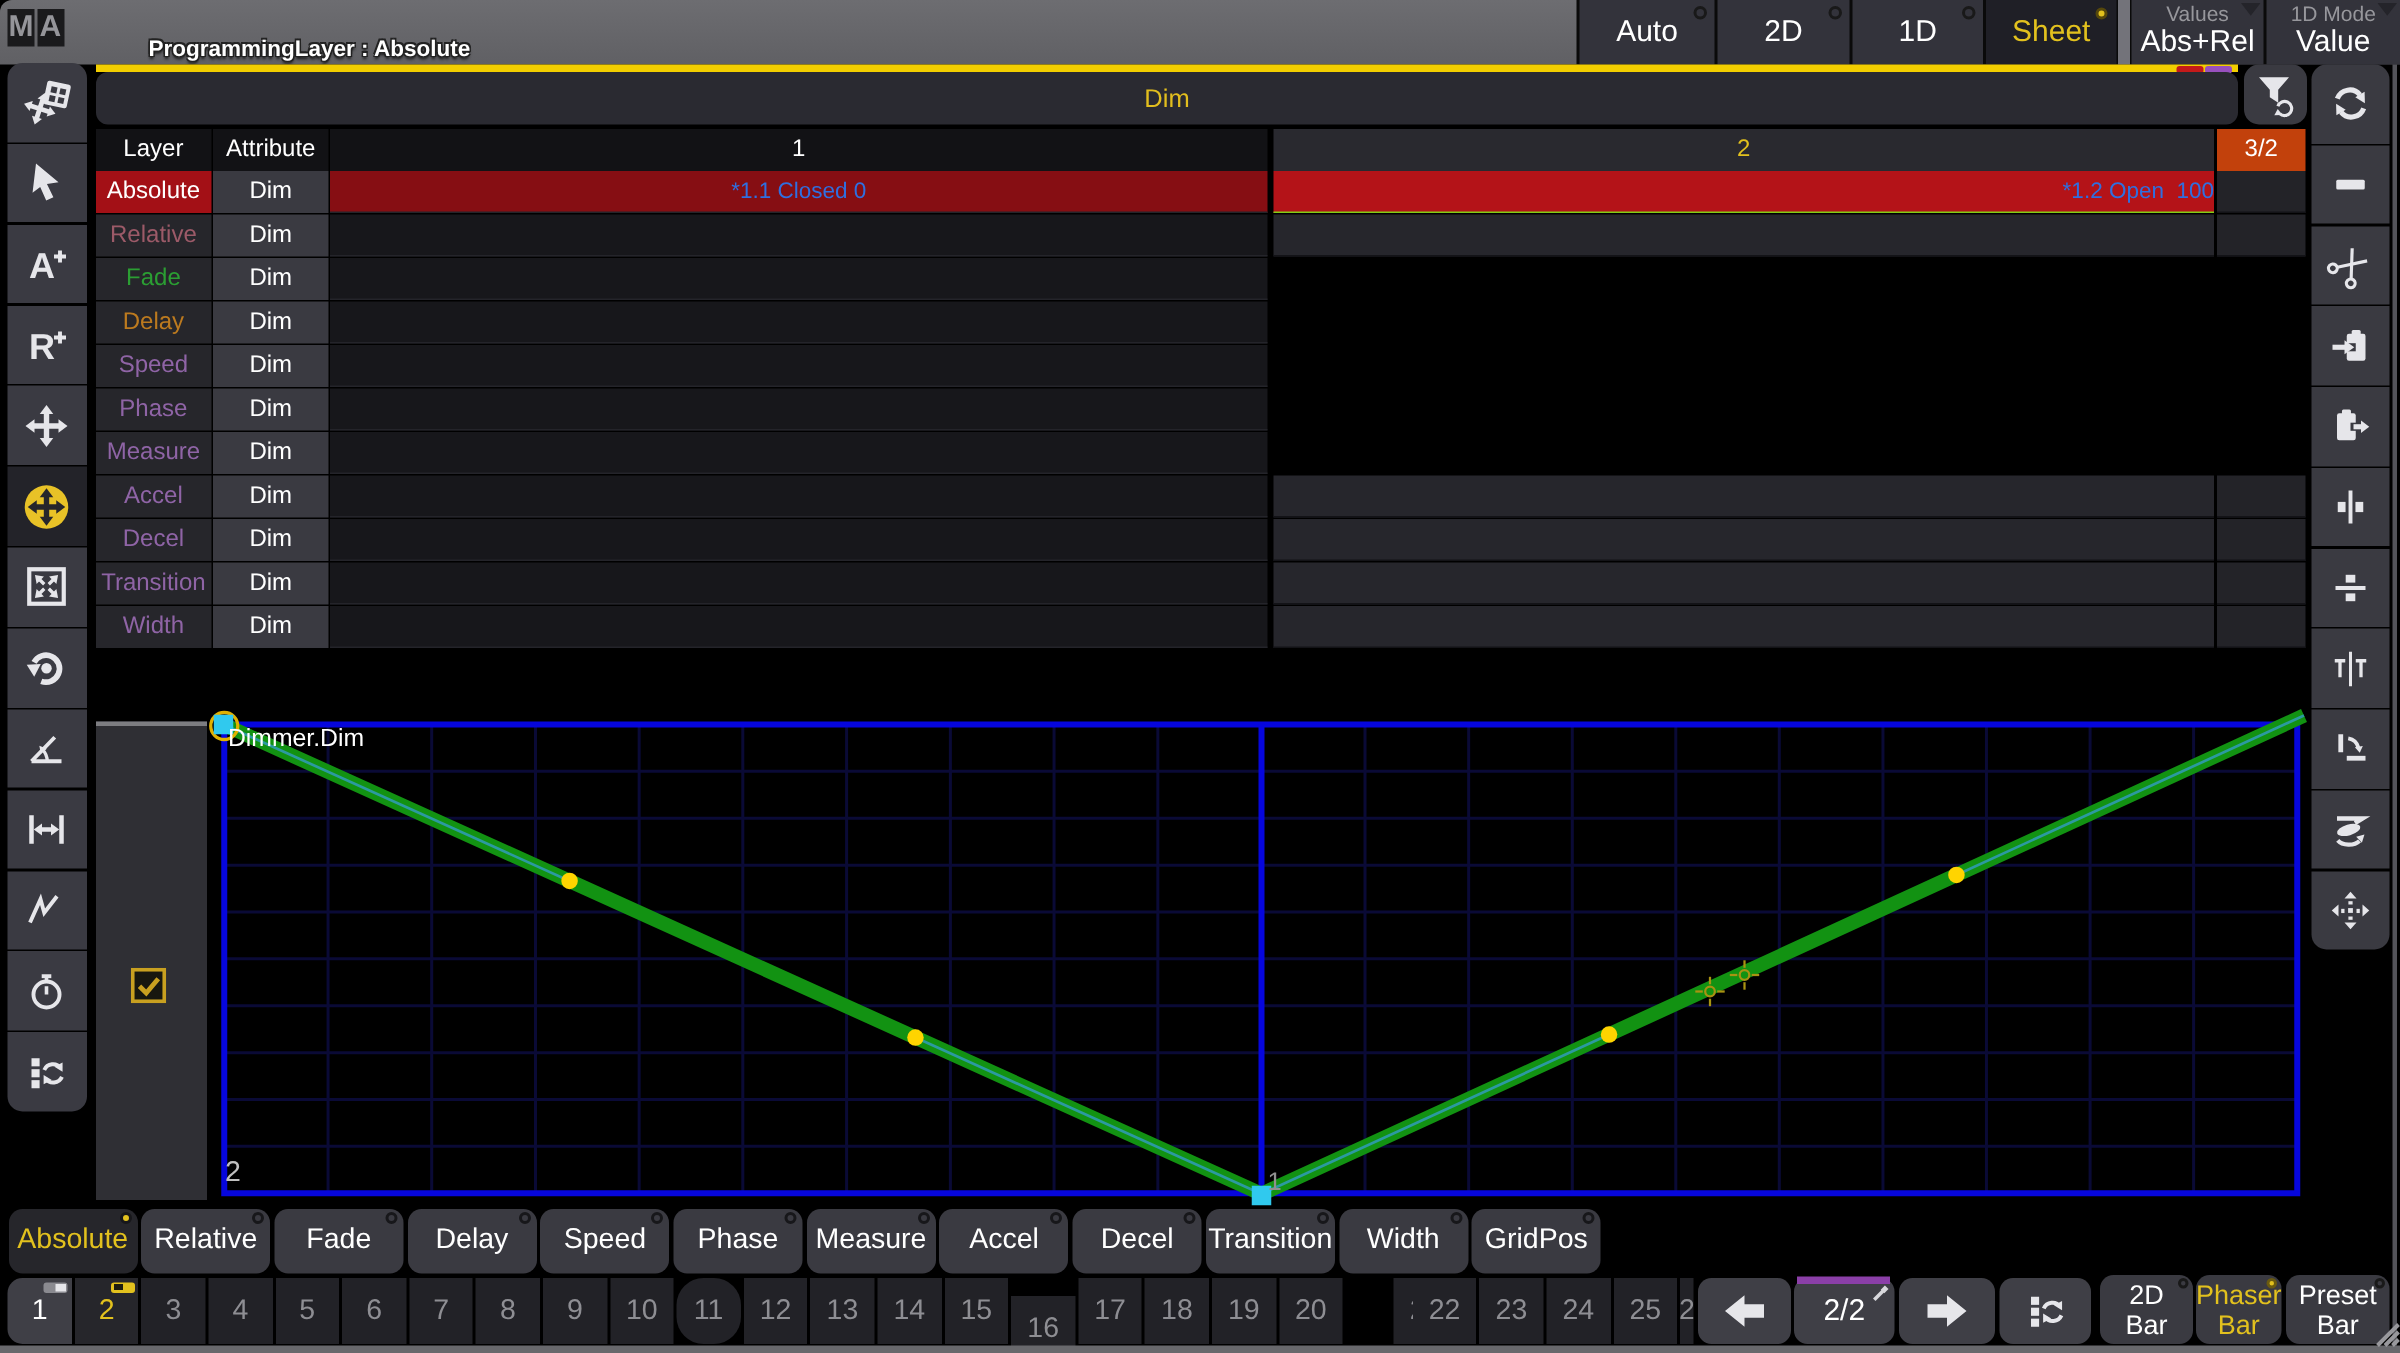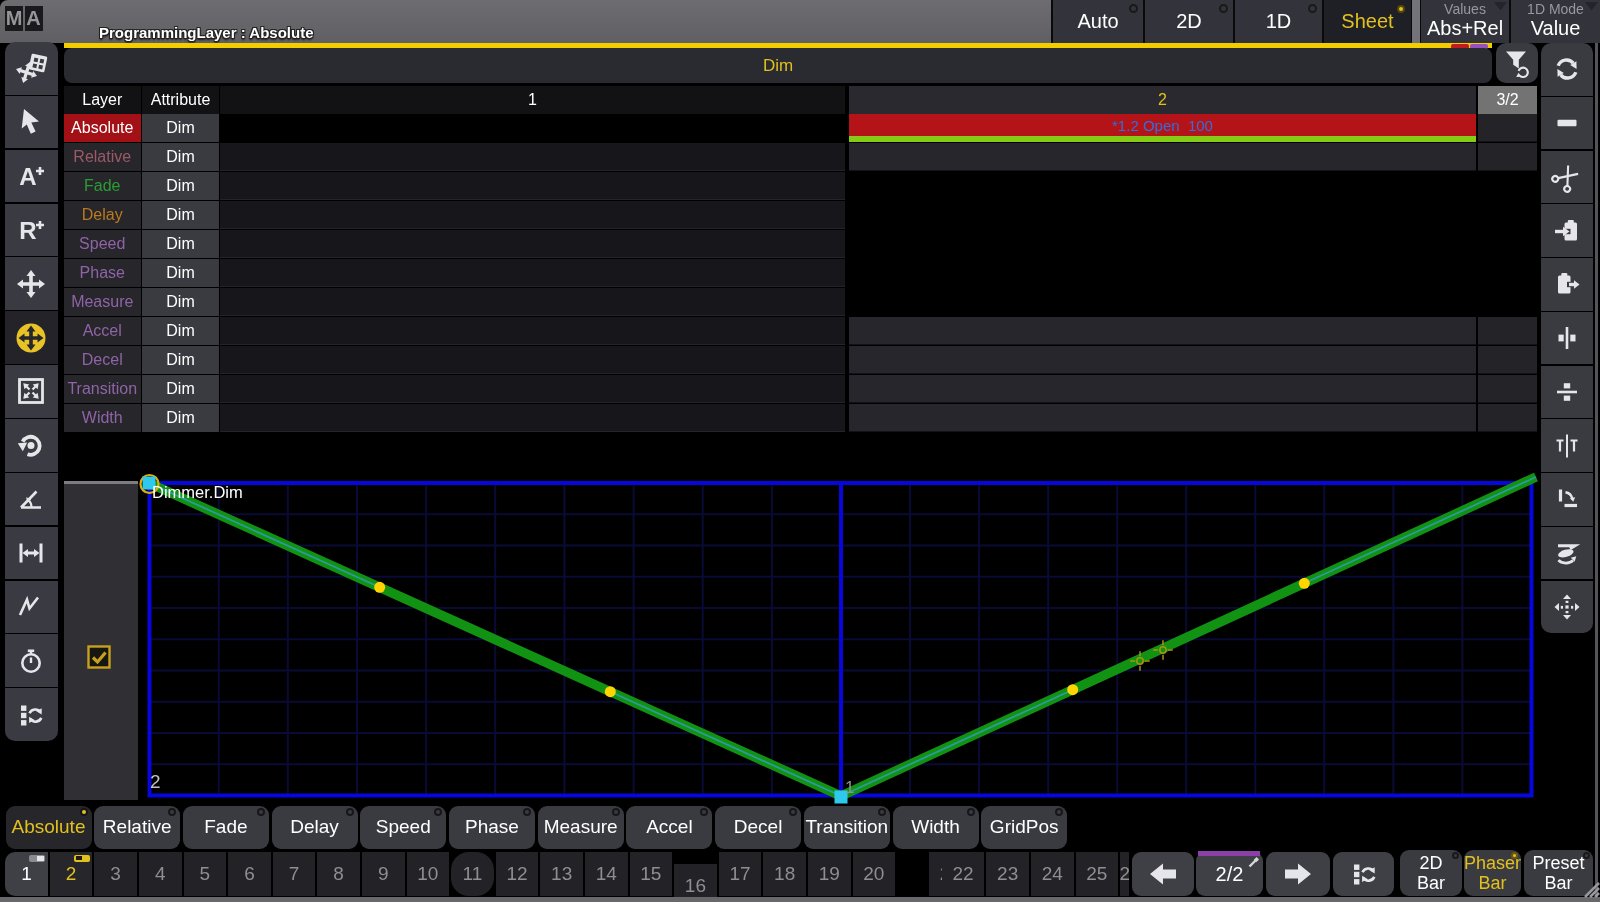--- a/index.html
+++ b/index.html
@@ -44,24 +44,27 @@
         <g stroke="#e6e6ea" stroke-width="2.1" fill="none">
           <path d="M17.6 23.9 a4.7 4.7 0 1 1 1.2 4.8"></path>
         </g>
         <polygon points="15.2,29.9 20.6,29.7 17.5,25.7" fill="#e6e6ea"></polygon>
       </svg>
     </div>
 <div class="abs ctr" style="left:64px;top:86px;width:76.5px;height:28px;background:#121215;color:#fff;font-size:16px;">Layer</div>
 <div class="abs ctr" style="left:142px;top:86px;width:77px;height:28px;background:#121215;color:#fff;font-size:16px;">Attribute</div>
 <div class="abs ctr" style="left:220px;top:86px;width:625px;height:28px;background:#121215;color:#fff;font-size:16px;">1</div>
 <div class="abs ctr" style="left:849px;top:86px;width:627px;height:28px;background:#29292f;color:#e2c11e;font-size:16px;">2</div>
-<div class="abs ctr" style="left:1478px;top:86px;width:59px;height:28px;background:#737373;color:#fff;font-size:16px;">3/2</div>
+<div class="abs ctr" style="left:1478px;top:86px;width:59px;height:28px;background:#c2410c;color:#fff;font-size:16px;">3/2</div>
 <div class="abs ctr" style="left:64px;top:114px;width:76.5px;height:28px;background:#a31016;color:#ffffff;font-size:16px;">Absolute</div>
 <div class="abs ctr" style="left:142px;top:114px;width:77px;height:28px;background:#3a3a41;color:#fff;font-size:16px;">Dim</div>
-<div class="abs ctr" style="left:849px;top:114px;width:627px;height:28px;background:#b41318;border-bottom:6px solid #84cc16;">
+<div class="abs ctr" style="left:220px;top:114px;width:625px;height:28px;background:#860e13;border-bottom:1px solid #24242a;">
+      <span style="color:#2f6fe0;font-size:15px;">*1.1 Closed&nbsp;0</span>
+    </div>
+<div class="abs ctr" style="left:849px;top:114px;width:627px;height:28px;background:#b41318;border-bottom:1px solid #84cc16;justify-content:flex-end;">
       <span style="color:#2f6fe0;font-size:15px;">*1.2 Open&nbsp;&nbsp;100</span>
     </div>
 <div class="abs" style="left:1478px;top:114px;width:59px;height:28px;background:#232328;border-bottom:1px solid #131317;"></div>
 <div class="abs ctr" style="left:64px;top:143px;width:76.5px;height:28px;background:#26262b;color:#9c5a68;font-size:16px;">Relative</div>
 <div class="abs ctr" style="left:142px;top:143px;width:77px;height:28px;background:#3a3a41;color:#fff;font-size:16px;">Dim</div>
 <div class="abs ctr" style="left:220px;top:143px;width:625px;height:28px;background:#17171b;border-bottom:1px solid #24242a;"></div>
 <div class="abs ctr" style="left:849px;top:143px;width:627px;height:28px;background:#26262c;border-bottom:1px solid #131317;"></div>
 <div class="abs" style="left:1478px;top:143px;width:59px;height:28px;background:#232328;border-bottom:1px solid #131317;"></div>
 <div class="abs ctr" style="left:64px;top:172px;width:76.5px;height:28px;background:#26262b;color:#2b9e33;font-size:16px;">Fade</div>
 <div class="abs ctr" style="left:142px;top:172px;width:77px;height:28px;background:#3a3a41;color:#fff;font-size:16px;">Dim</div>

